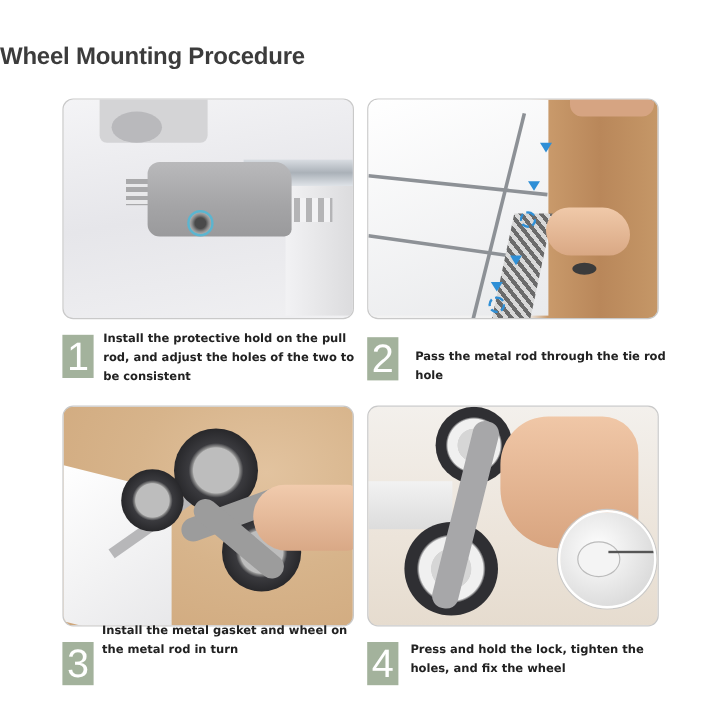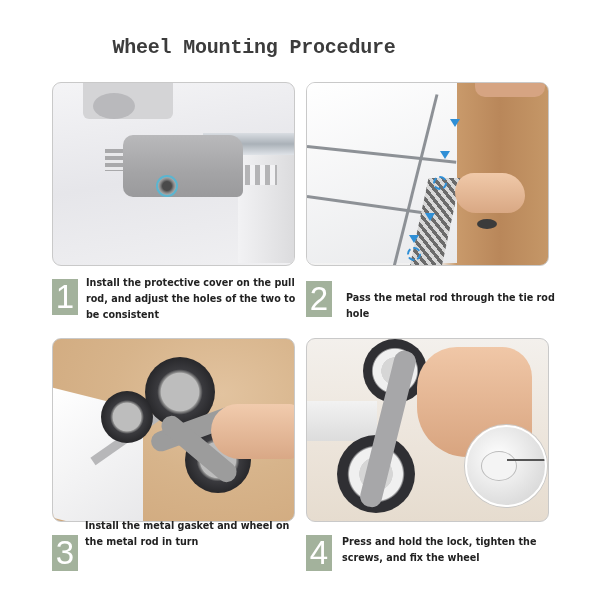--- a/index.html
+++ b/index.html
@@ -1,21 +1,21 @@
 <!DOCTYPE html>
 <html><head>
 <meta charset="utf-8">
 <style>
   * { box-sizing: border-box; margin: 0; padding: 0; }
   html, body { width: 600px; height: 600px; background: #ffffff; overflow: hidden; }
   body { position: relative; font-family: "DejaVu Sans", sans-serif; color: #2b2b2b; }
 
   .title {
     position: absolute; left: 0; top: 36px; width: 508px;
-    text-align: center; font-family: Liberation Mono, monospace;
+    font-family: Liberation Sans, sans-serif;
     font-weight: bold; font-size: 20px; color: #3c3c3c; letter-spacing: -0.2px;
   }
   .photo {
     position: absolute; border: 1.5px solid #c9c9c9; border-radius: 9px;
     overflow: hidden; background: #ececec;
   }
   .badge {
     position: absolute; width: 26px; height: 36px; background: #a3b29c;
     color: #ffffff; font-family: "Liberation Sans", sans-serif;
     font-size: 33px; line-height: 36px; text-align: center; font-weight: normal;
@@ -75,21 +75,21 @@
     <div class="top-block"></div>
     <div class="roller"></div>
     <div class="frame-right"></div>
     <div class="grid"></div>
     <div class="rail"></div>
     <div class="fins"></div>
     <div class="cover"></div>
     <div class="hole"></div>
   </div>
   <div class="badge" style="left:52px; top:279px;">1</div>
-  <div class="caption" style="left:86px; top:275px; width:212px;">Install the protective cover on the pull rod, and adjust the holes of the two to be consistent</div>
+  <div class="caption" style="left:86px; top:275px; width:212px;">Install the protective hold on the pull rod, and adjust the holes of the two to be consistent</div>
 </div>
 
 <div>
   <div class="photo p2" style="left:306px; top:82px; width:243px; height:184px;">
     <div class="plate"></div>
     <div class="rod" style="left:0; top:62px; width:150px; transform:rotate(6deg);"></div>
     <div class="rod" style="left:0; top:112px; width:130px; transform:rotate(8deg);"></div>
     <div class="rod" style="left:130px; top:10px; width:190px; transform:rotate(104deg);"></div>
     <div class="mesh"></div>
     <div class="wheel"></div>
@@ -127,14 +127,14 @@
     <div class="tire" style="left:56px; top:0px; width:64px; height:64px;"></div>
     <div class="tire" style="left:30px; top:96px; width:78px; height:78px;"></div>
     <div class="arm"></div>
     <div class="hand"></div>
     <div class="inset">
       <div class="lock"></div>
       <div class="key"></div>
     </div>
   </div>
   <div class="badge" style="left:306px; top:535px;">4</div>
-  <div class="caption" style="left:342px; top:534px; width:200px;">Press and hold the lock, tighten the screws, and fix the wheel</div>
+  <div class="caption" style="left:342px; top:534px; width:200px;">Press and hold the lock, tighten the holes, and fix the wheel</div>
 </div>
 
 </body></html>

